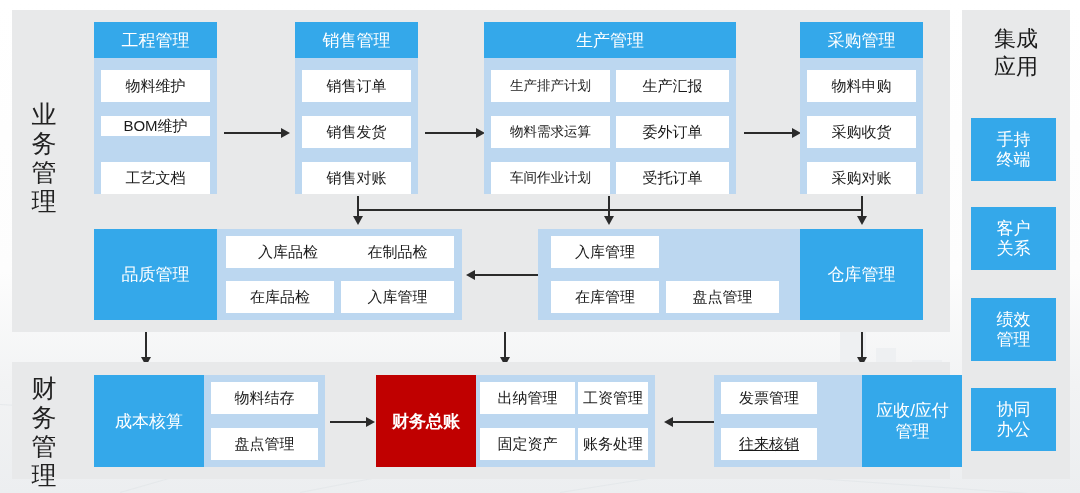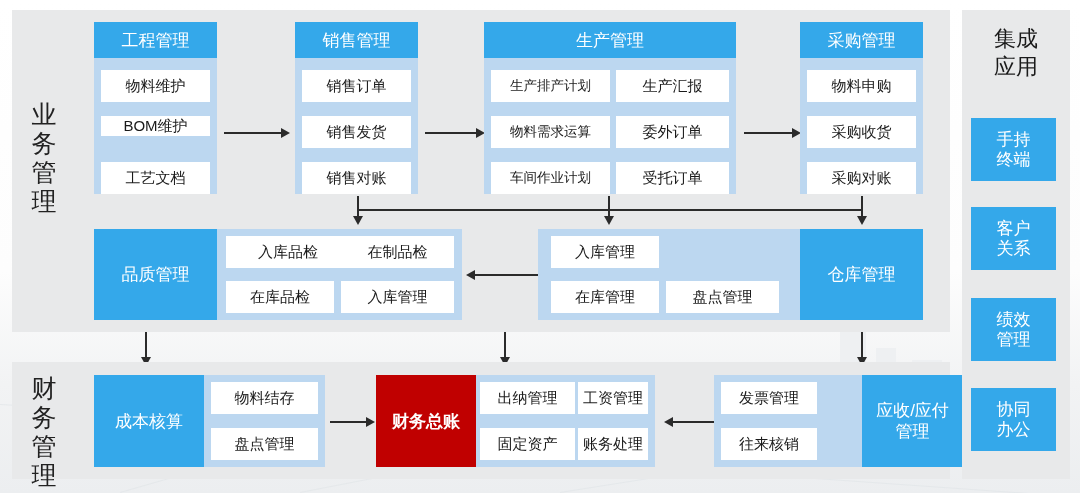--- a/index.html
+++ b/index.html
@@ -169,21 +169,21 @@
   <div class="cell" style="left:480px;top:382px;width:95px;height:32px;">出纳管理</div>
   <div class="cell" style="left:578px;top:382px;width:70px;height:32px;">工资管理</div>
   <div class="cell" style="left:480px;top:428px;width:95px;height:32px;">固定资产</div>
   <div class="cell" style="left:578px;top:428px;width:70px;height:32px;">账务处理</div>
 
   <div class="hline" style="left:673px;top:421px;width:43px;"></div>
   <div class="ar-l" style="left:664px;top:417px;"></div>
 
   <div class="group" style="left:714px;top:375px;width:209px;height:92px;"></div>
   <div class="cell" style="left:721px;top:382px;width:96px;height:32px;">发票管理</div>
-  <div class="cell" style="left:721px;top:428px;width:96px;height:32px;">往来核销</div>
+  <div class="cell" style="left:721px;top:428px;width:96px;height:32px;text-decoration:underline;">往来核销</div>
   <div class="hdr" style="left:822px;top:375px;width:101px;height:92px;margin-left:40px;">
       <div>
         <div>应收/应付</div>
         <div>管理</div>
       </div>
     </div>
 
   <div class="panel" style="left:962px;top:10px;width:108px;height:469px;"></div>
   <div class="side-title" style="left:976px;top:25px;width:80px;">
       <div>

